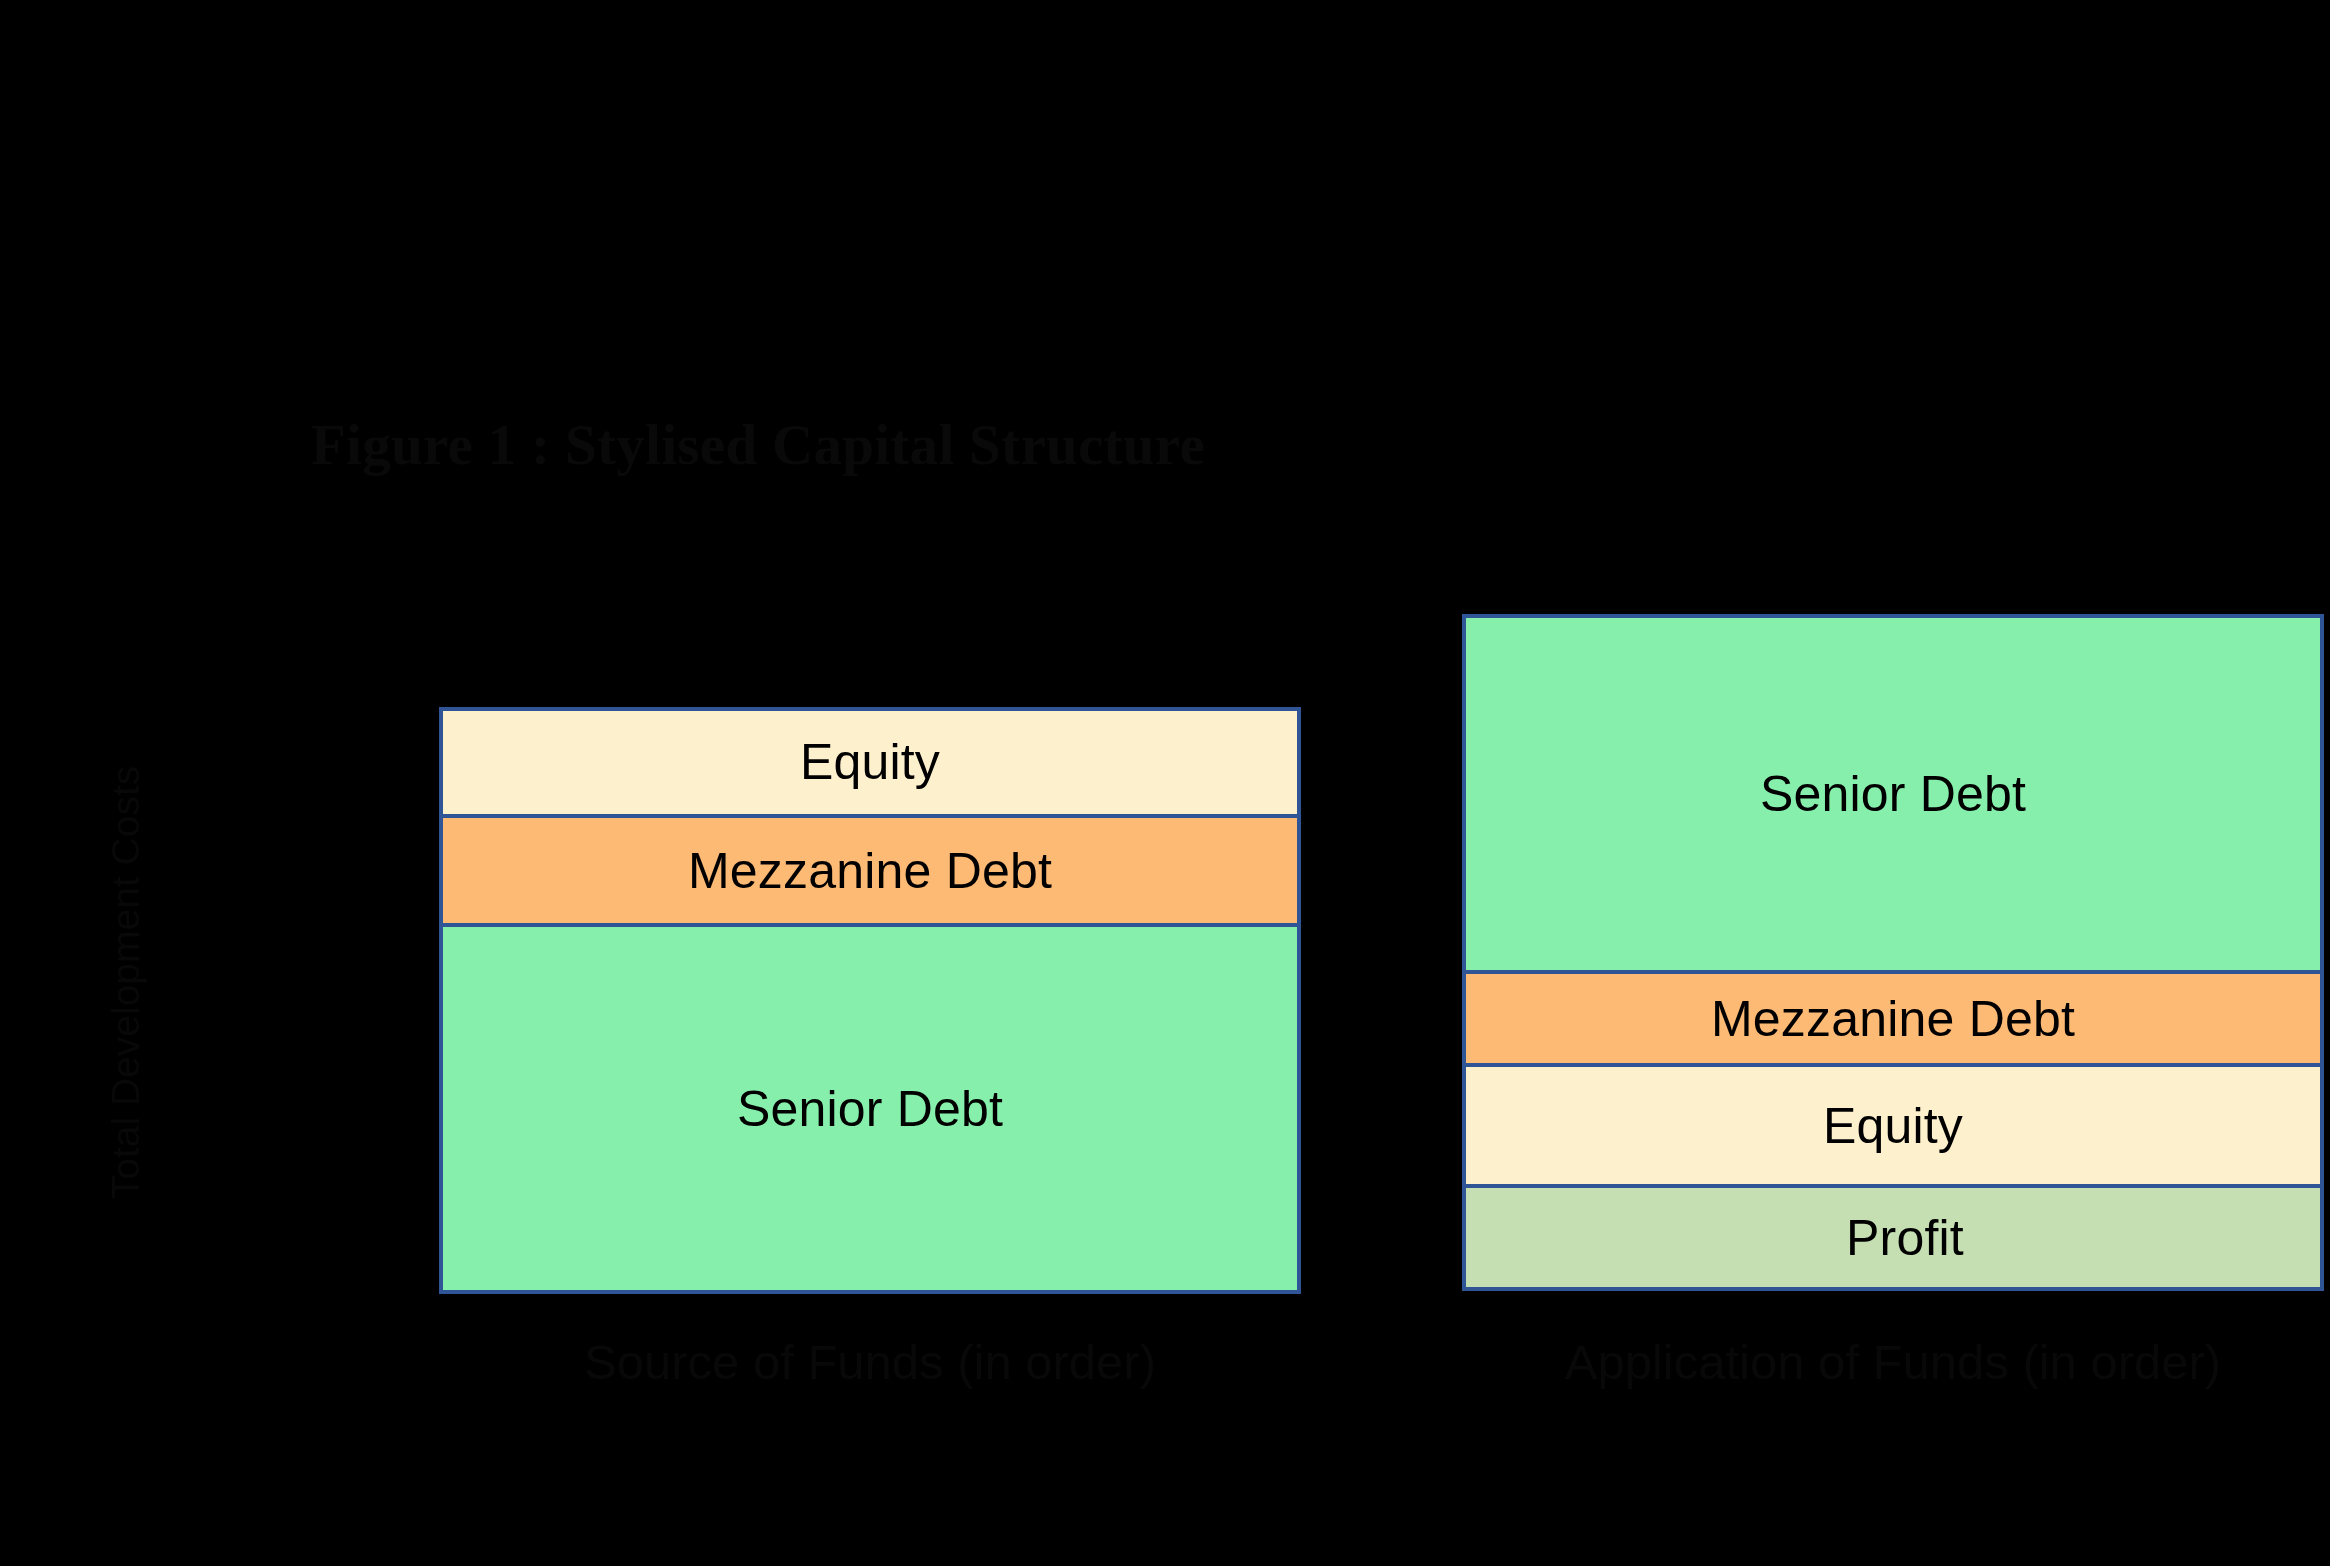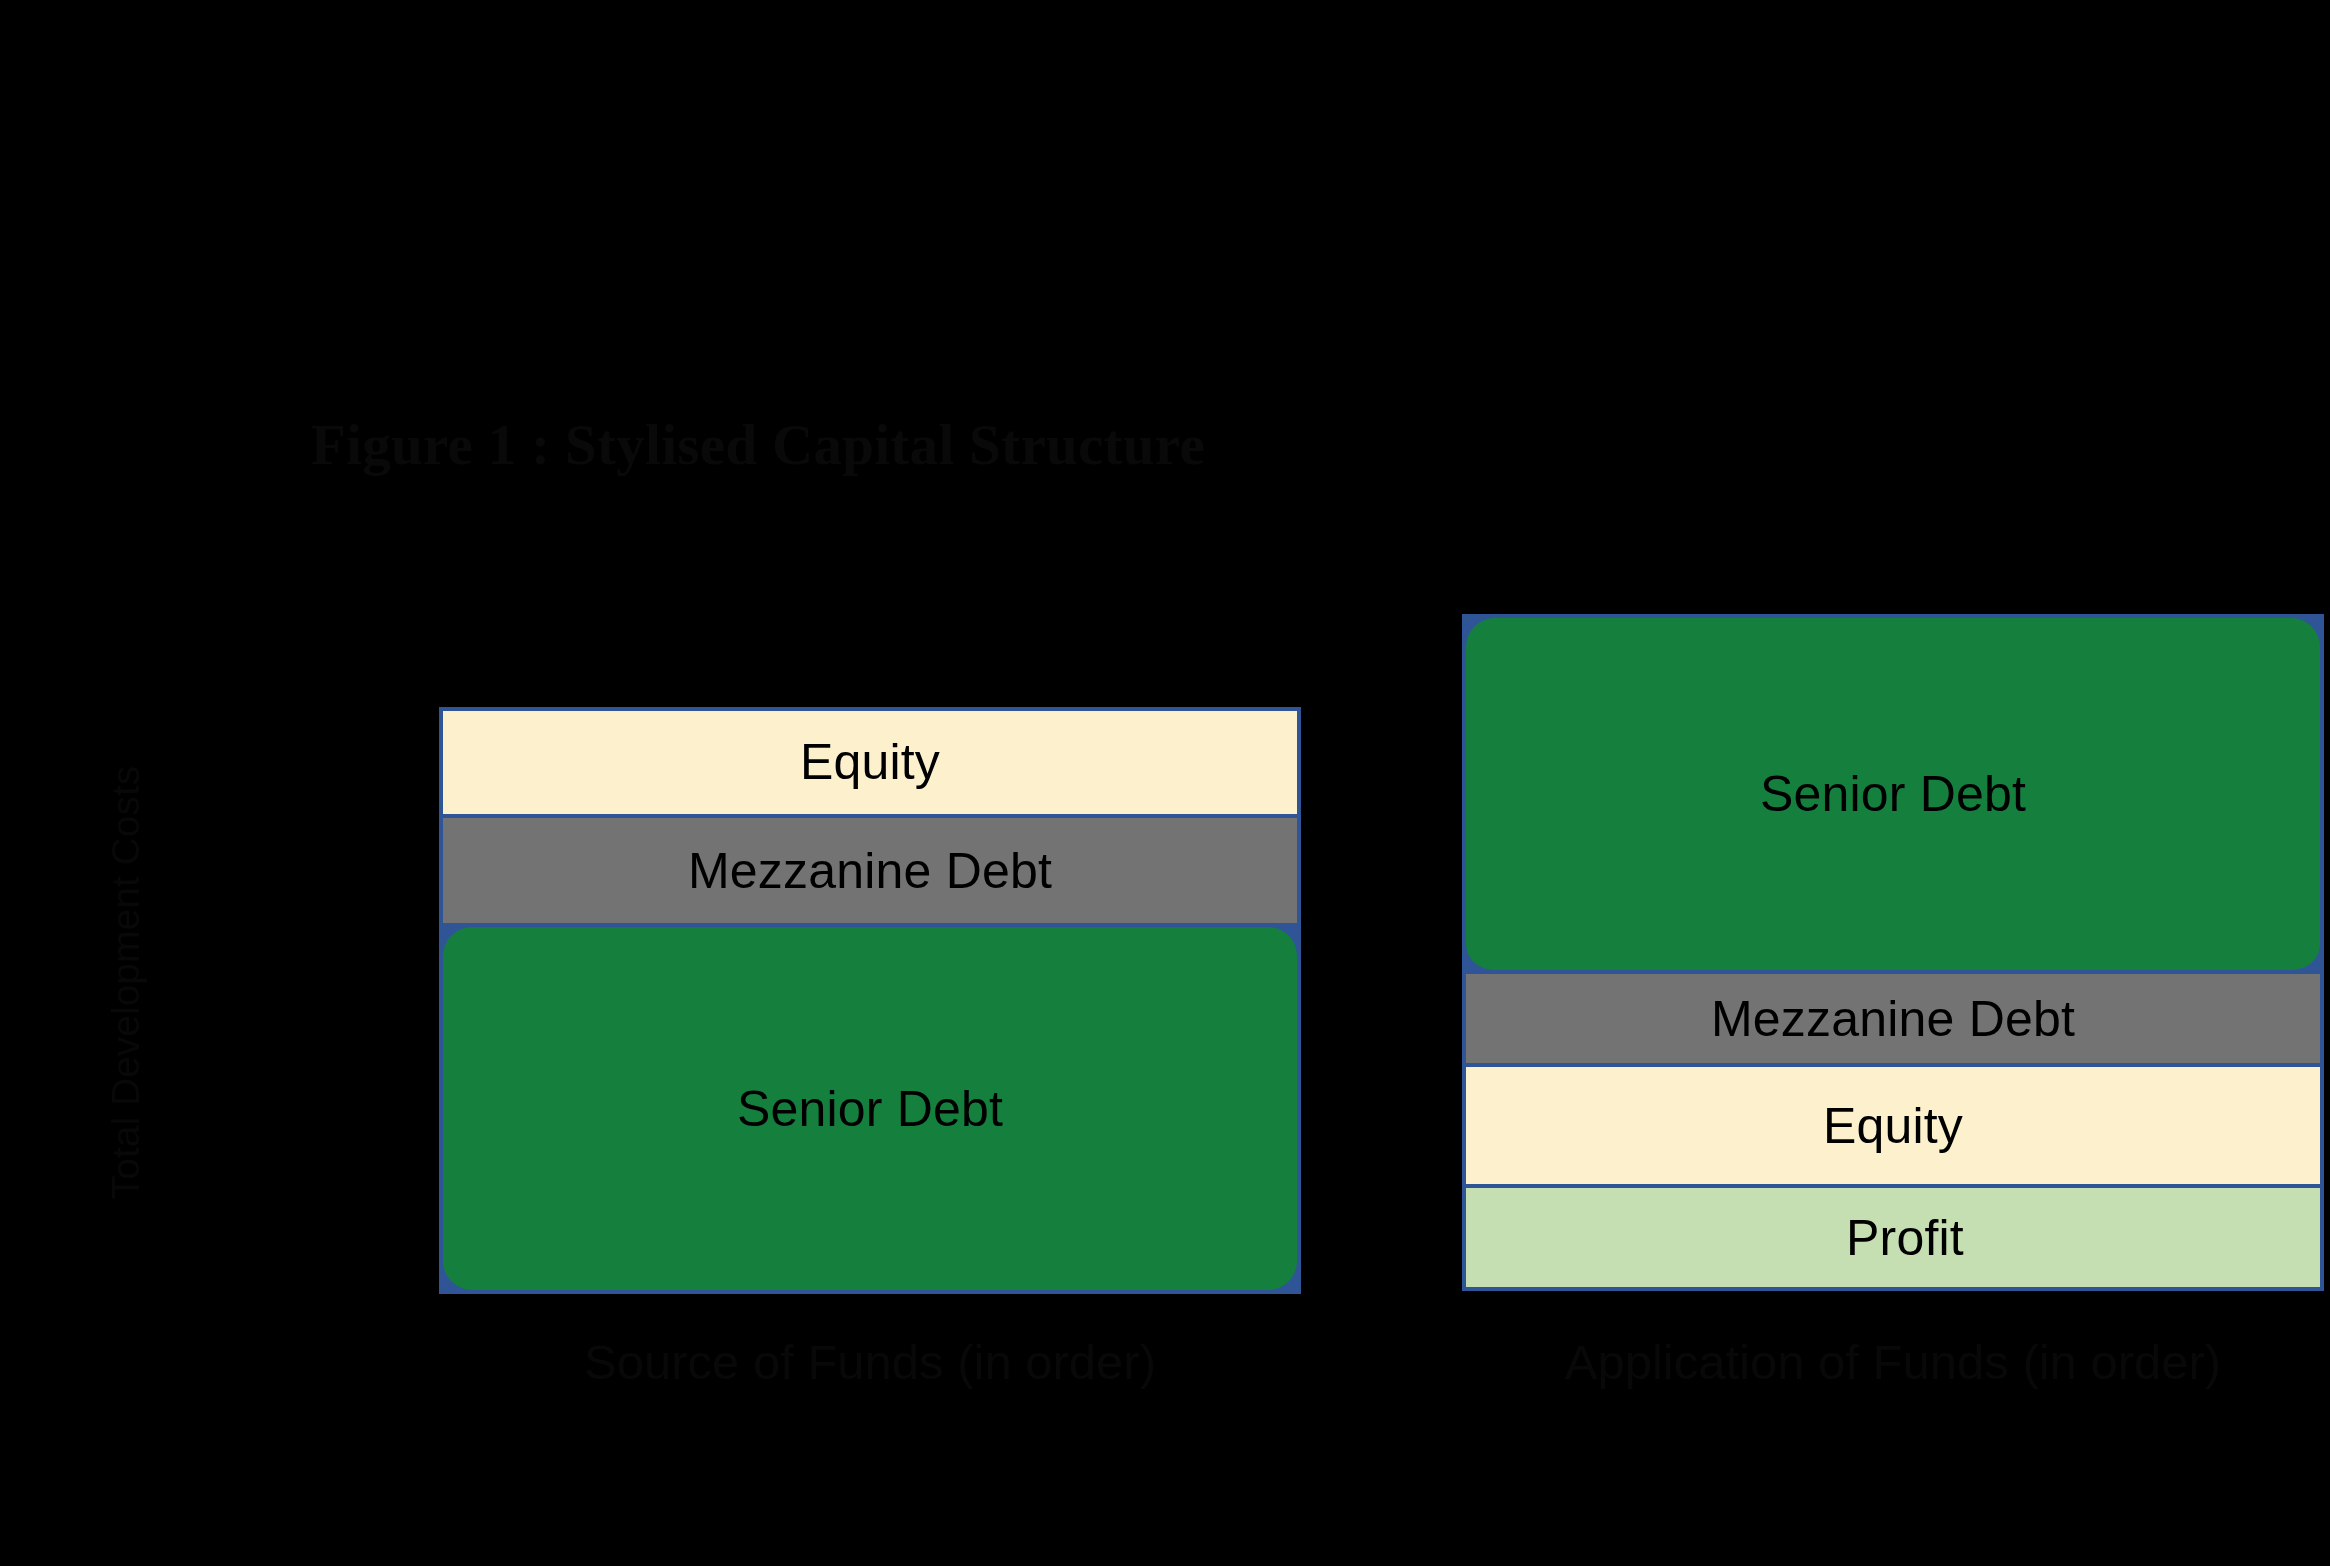--- a/index.html
+++ b/index.html
@@ -66,22 +66,22 @@
     font-size: 50px;
     font-weight: 400;
     color: #000000;
     line-height: 1;
     white-space: nowrap;
     letter-spacing: 0.2px;
   }
 
   
   .fill-equity    { background: #FDF0CD; }
-  .fill-mezzanine { background: #737373; }
-  .fill-senior    { background: #15803d; border-radius: 29px; }
+  .fill-mezzanine { background: #fdba74; }
+  .fill-senior    { background: #86efac; }
   .fill-profit    { background: #C5DFB2; padding-left: 24px; }
 
   
   .axis-label-vertical {
     position: absolute;
     transform-origin: 50% 50%;
     transform: rotate(-90deg);
     font-family: "Liberation Sans", "DejaVu Sans", sans-serif;
     font-size: 39px;
     font-weight: 400;

